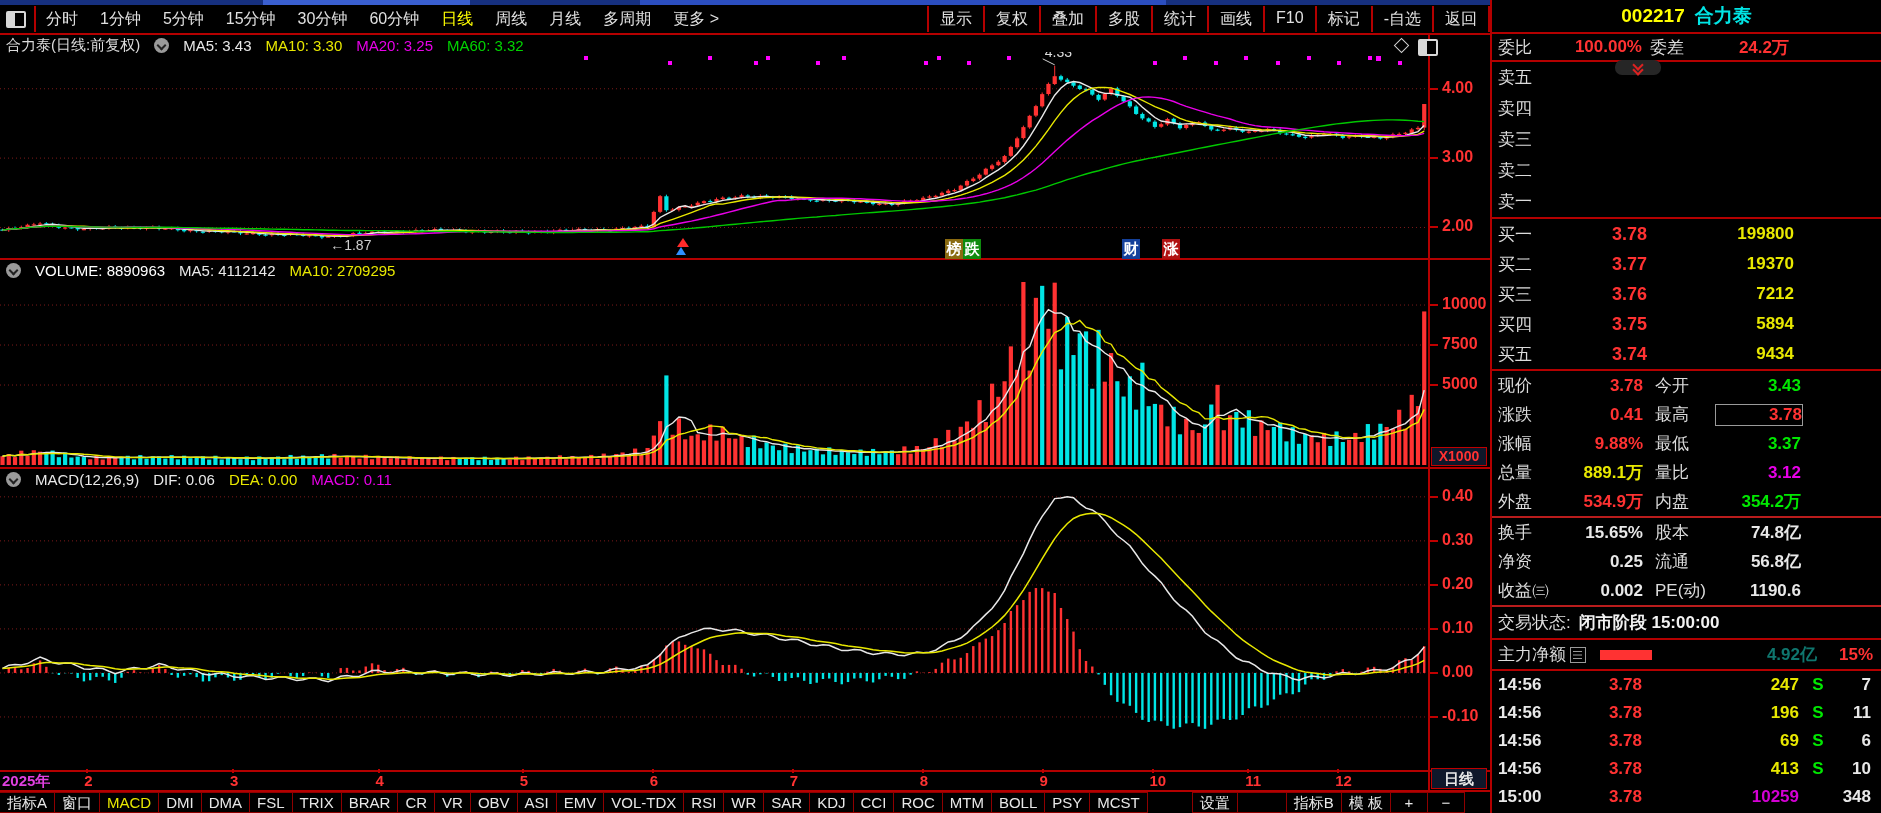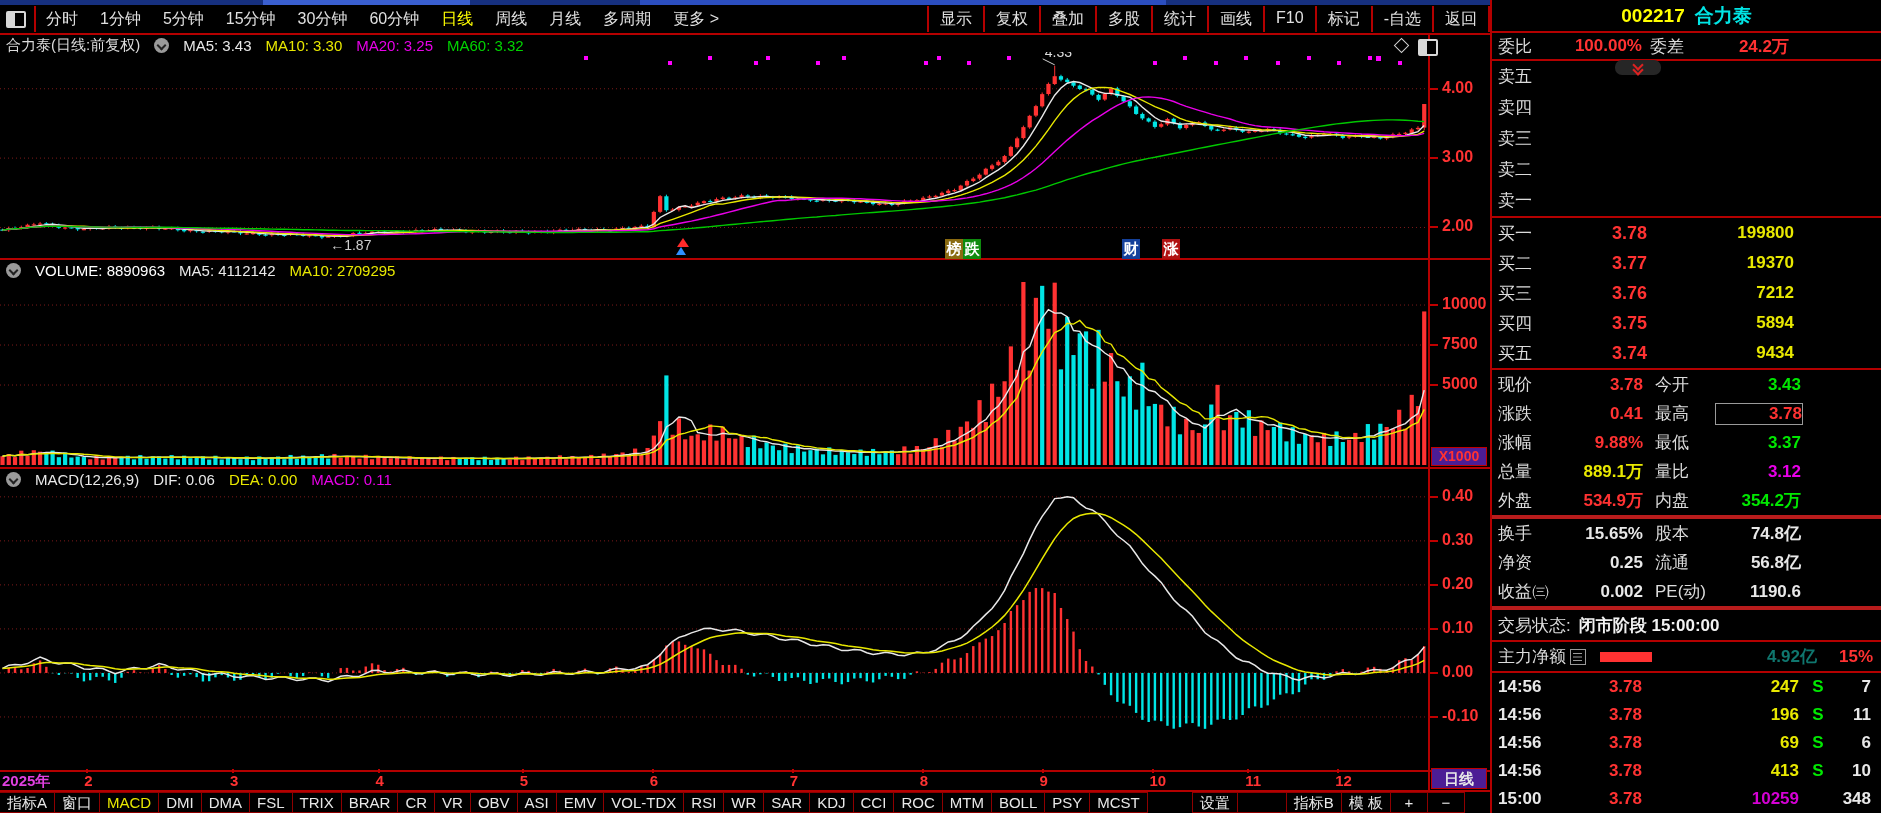--- a/index.html
+++ b/index.html
@@ -37,21 +37,21 @@
     text-align:center;line-height:20px;}
   .arrow-marker{position:absolute;width:14px;height:20px;}
   .arrow-marker .t1{position:absolute;left:1px;top:0;width:0;height:0;
     border-left:6px solid transparent;border-right:6px solid transparent;border-bottom:9px solid #ff2a2a;}
   .arrow-marker .t2{position:absolute;left:0;top:9px;width:0;height:0;
     border-left:5px solid transparent;border-right:5px solid transparent;border-bottom:8px solid #2f8fff;}
   
   .axis-col span.tick-label{position:absolute;left:12px;font-size:16px;font-weight:bold;color:#ff3232;white-space:nowrap;}
   .axis-col div.tick-dash{position:absolute;left:0;width:8px;height:2px;background:#c00000;}
   .axis-box{border:1px solid #c00000;color:#ff3232;font-size:14px;font-weight:bold;
-    text-align:center;line-height:17px;background:#4c1d95;}
+    text-align:center;line-height:17px;background:#0f172a;}
   #period-box{color:#e8e8e8;font-size:15px;line-height:19px;}
   
   #dateaxis{left:0;top:771px;width:1428px;height:18px;}
   #year-label{position:absolute;left:2px;top:1px;color:#e040e0;font-size:15px;font-weight:bold;}
   .month-label{position:absolute;top:1px;color:#ff3232;font-size:15px;font-weight:bold;}
   .month-label::before{content:"";position:absolute;left:2px;top:-3px;width:2px;height:4px;background:#c00000;}
   
   #btoolbar{left:0;top:792px;width:1490px;height:21px;display:flex;}
   .tbitem{border:1px solid #8f0000;margin-left:-1px;height:19px;line-height:19px;font-size:15px;
     color:#e8e8e8;padding:0 7px;white-space:nowrap;text-align:center;}
@@ -67,21 +67,21 @@
   .rp-weibi .v1{width:88px;text-align:right;font-weight:bold;color:#ff3232;}
   .rp-weibi .l2{width:60px;margin-left:8px;}
   .rp-weibi .v2{width:79px;text-align:right;font-weight:bold;color:#ff3232;}
   .sells{border-bottom:2px solid #b40000;}
   .buys{border-bottom:2px solid #b40000;}
   .o-row{height:31px;display:flex;align-items:center;font-size:17px;}
   .buys .o-row{height:30px;}
   .o-row .o-label{width:64px;padding-left:6px;color:#dcdcdc;}
   .o-row .o-price{width:85px;text-align:right;font-weight:bold;font-size:18px;color:#ff3232;}
   .o-row .o-vol{width:147px;text-align:right;font-weight:bold;color:#e8e800;}
-  .stats{border-bottom:4px solid #b91c1c;}
+  .stats{border-bottom:2px solid #b91c1c;}
   .s-row{height:29px;display:flex;align-items:center;font-size:17px;}
   .s-row .l1{width:70px;padding-left:6px;}
   .s-row .v1{width:75px;text-align:right;font-weight:bold;}
   .s-row .l2{width:60px;margin-left:6px;padding-left:6px;}
   .s-row .v2{width:86px;text-align:right;font-weight:bold;}
   .rp-status{height:31px;border-bottom:2px solid #b40000;display:flex;align-items:center;font-size:17px;padding-left:6px;gap:8px;}
   .rp-status .st-val{font-weight:bold;color:#f2f2f2;}
   .rp-zhuli{height:29px;border-bottom:2px solid #b40000;display:flex;align-items:center;font-size:17px;padding:0 8px 0 6px;}
   .list-icon{width:14px;height:14px;border:1px solid #9a9a9a;margin-left:4px;position:relative;}
   .list-icon::before{content:"";position:absolute;left:2px;top:3px;width:9px;height:1.5px;background:#9a9a9a;

